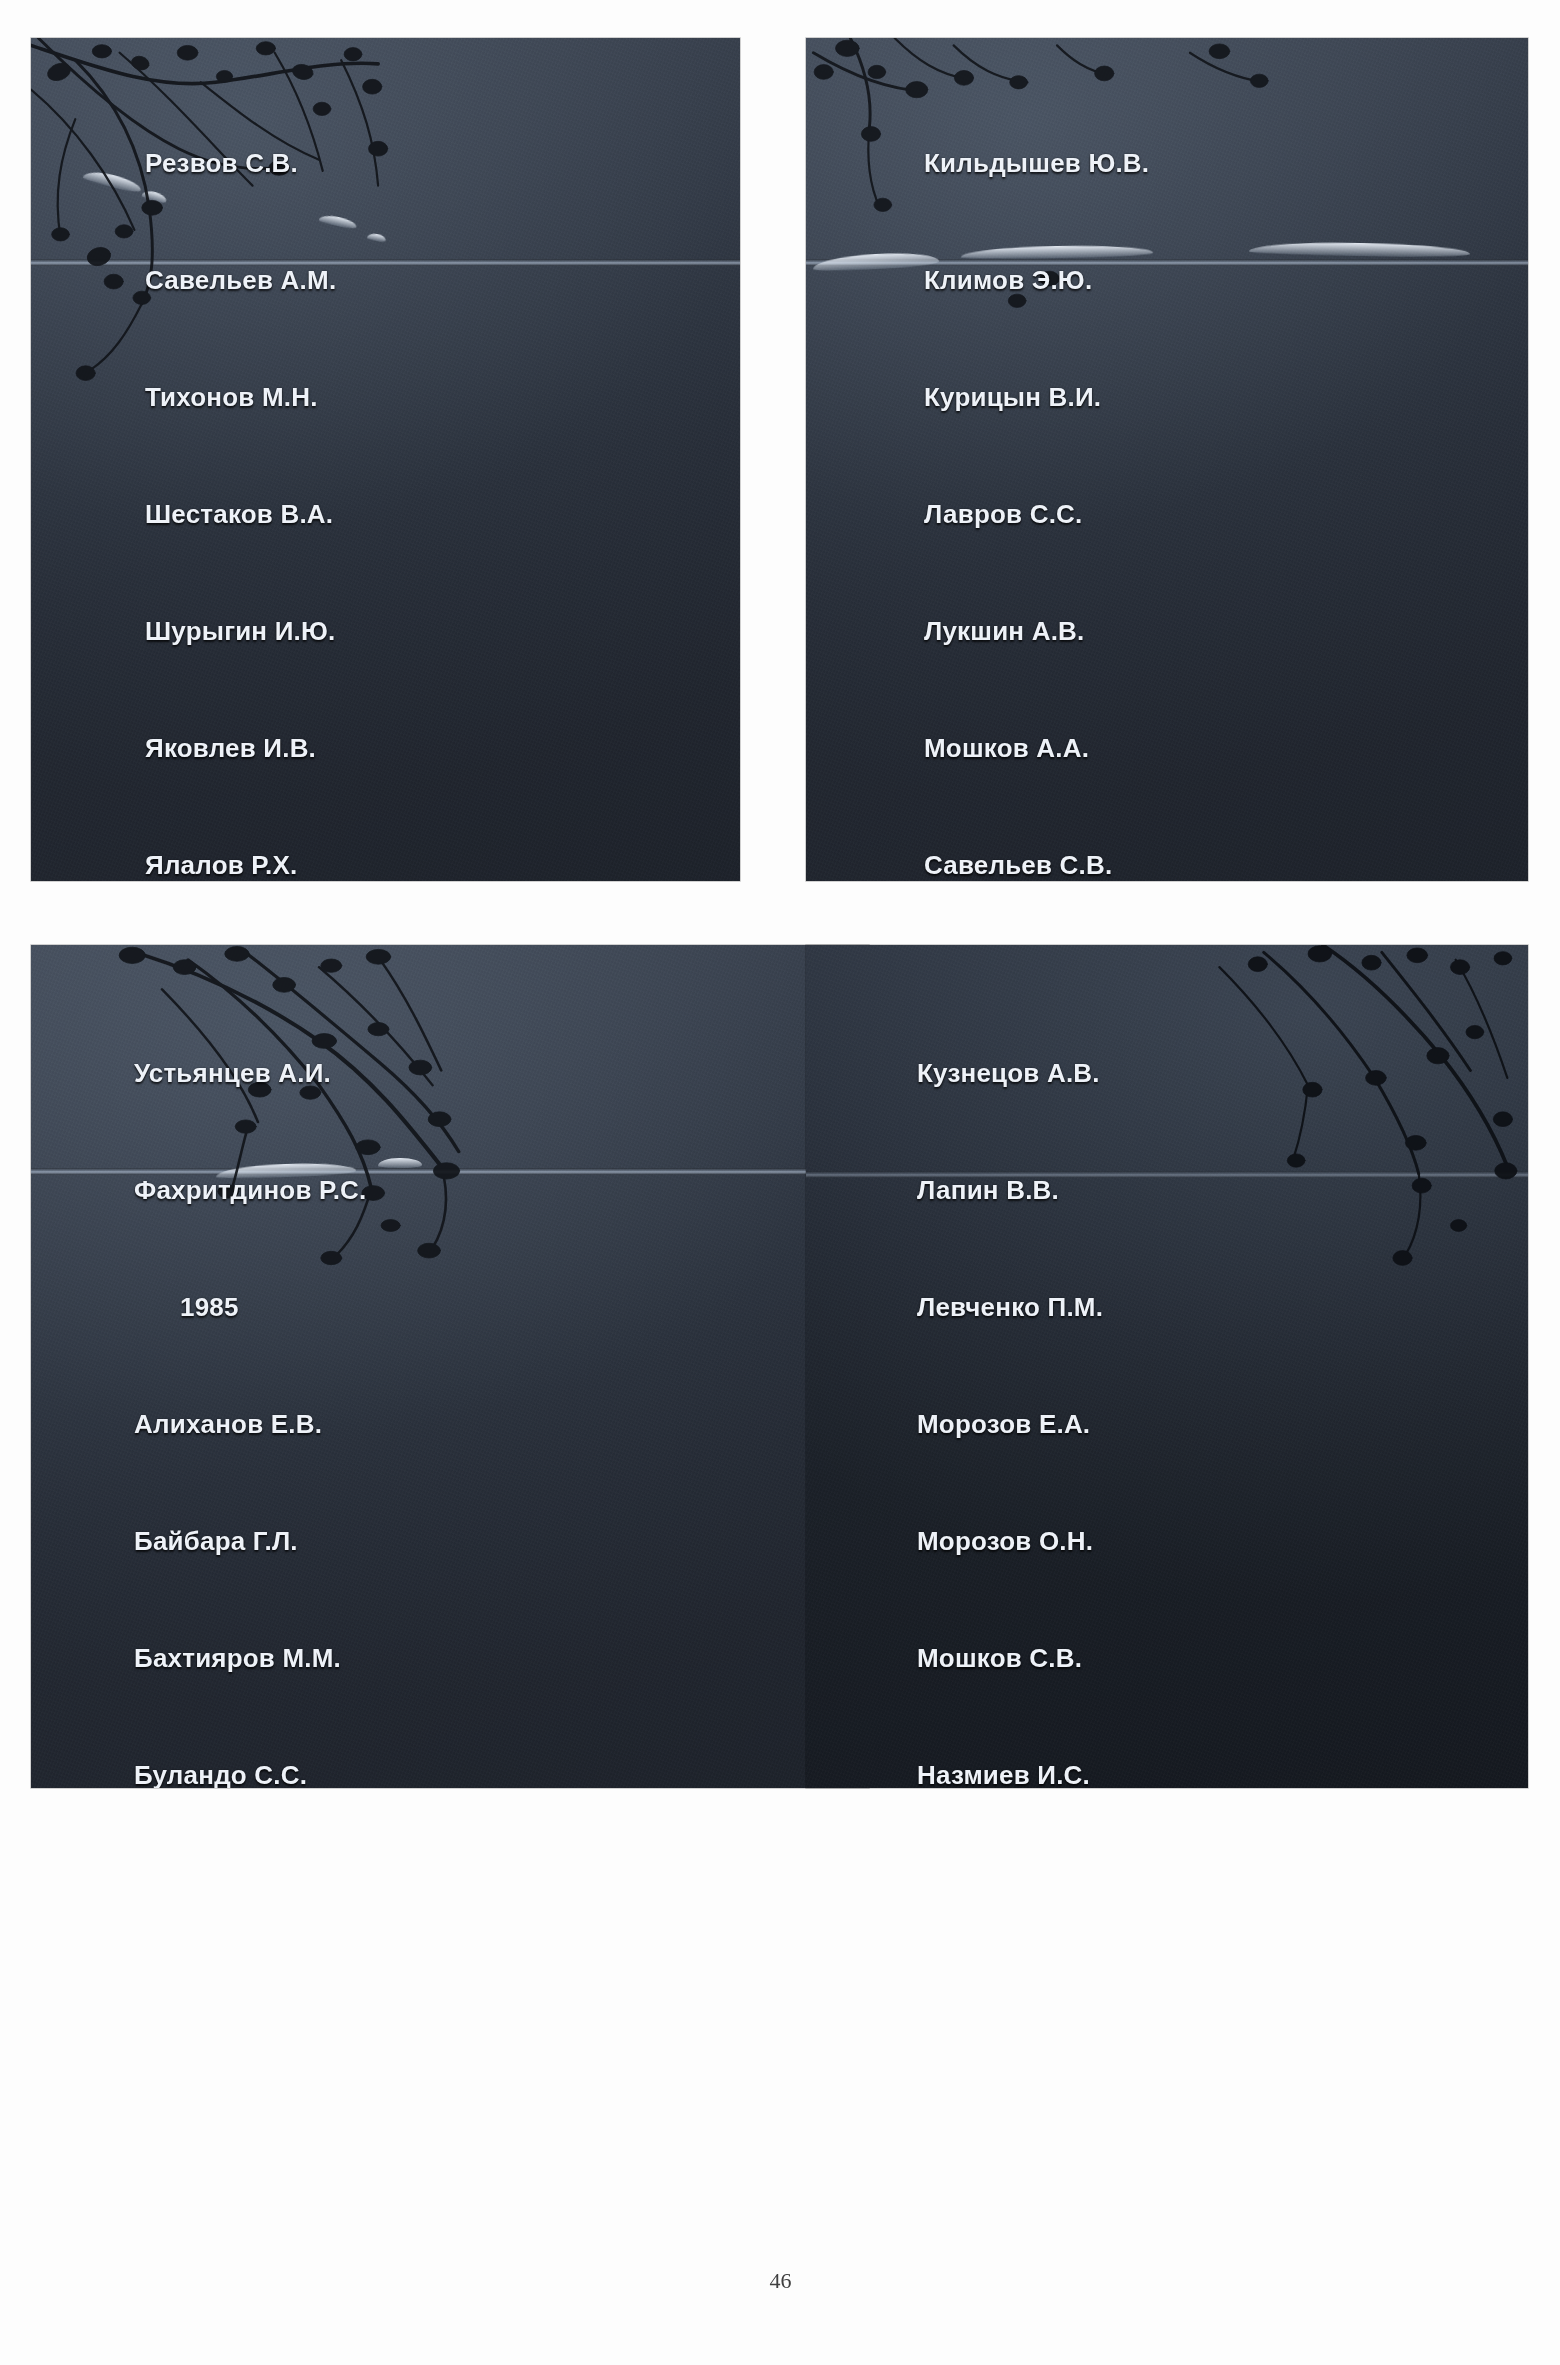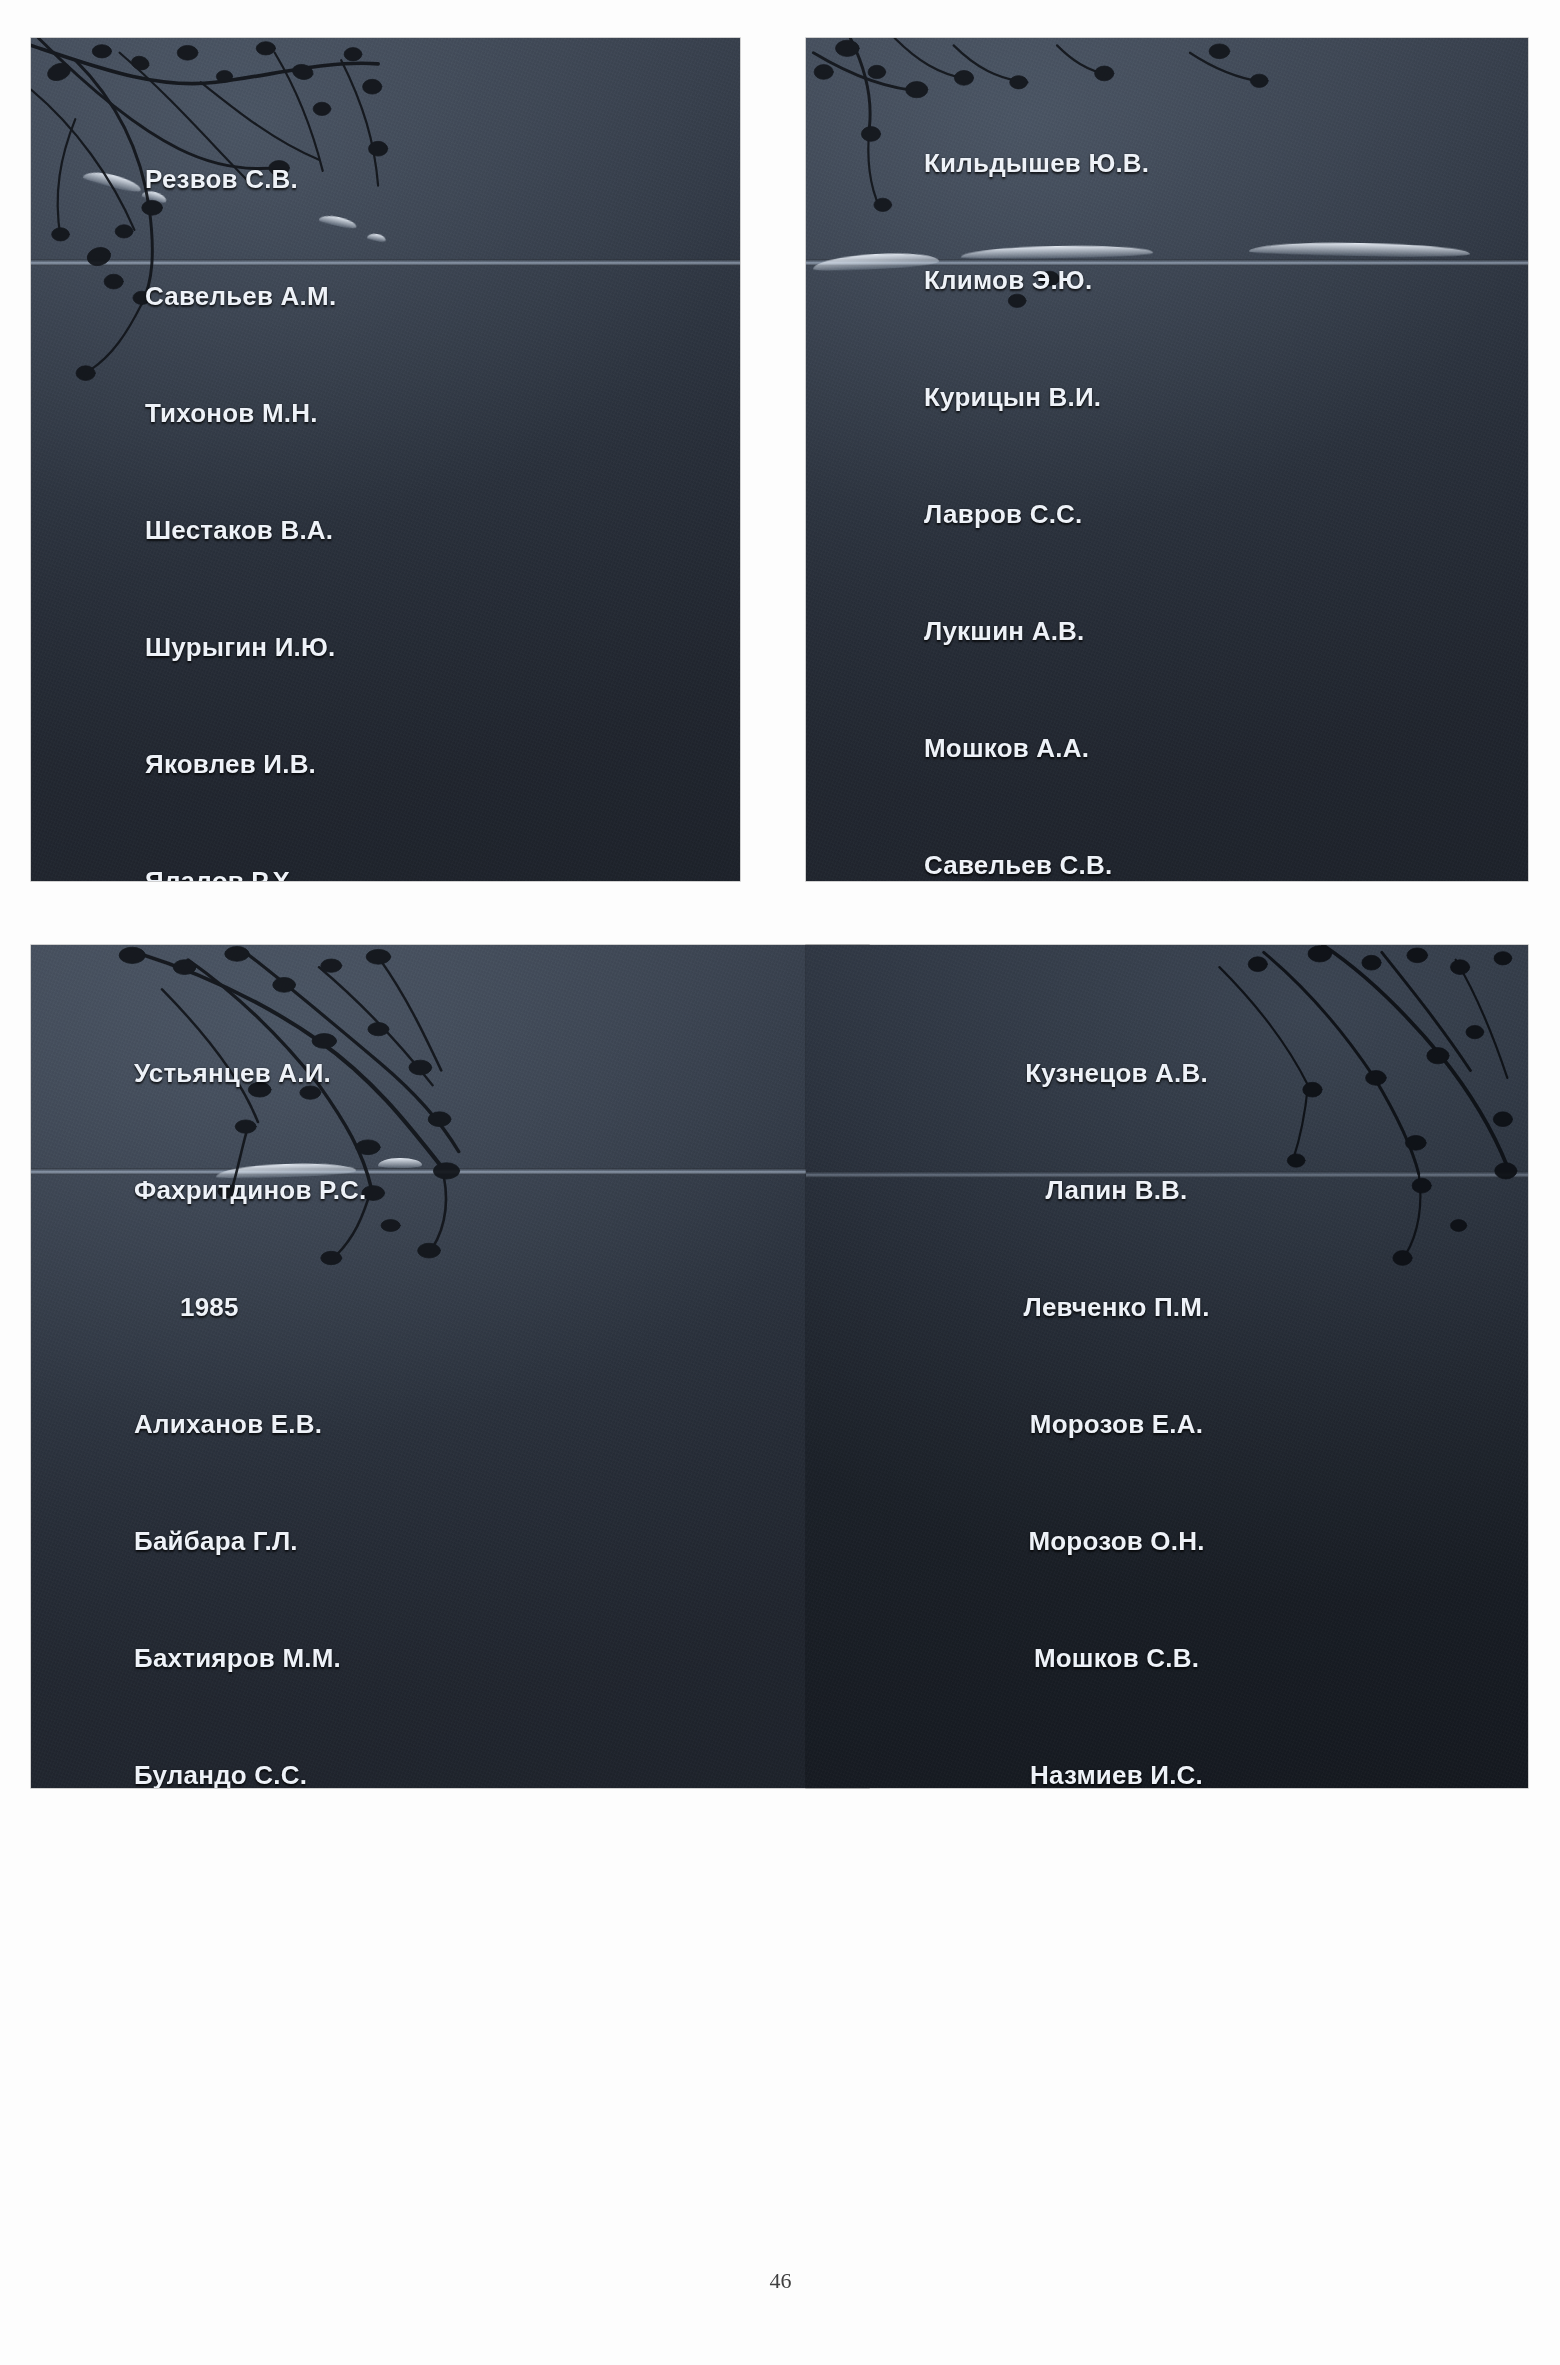--- a/index.html
+++ b/index.html
@@ -28,21 +28,21 @@
   
   .plate {
     position: absolute;
     overflow: hidden;
     background: #2c323c;
     box-shadow: 0 0 0 0.7px rgba(0,0,0,0.25);
   }
   .plate.p0 { left: 31px;   top: 38px;   width: 709px;  height: 843px; }
   .plate.p1 { left: 806px; top: 38px;   width: 722px;  height: 843px; }
   .plate.p2 { left: 31px;   top: 945px; width: 838px;  height: 843px; text-decoration: underline; }
-  .plate.p3 { left: 806px; top: 945px; width: 722px;  height: 843px; text-align: center; }
+  .plate.p3 { left: 806px; top: 945px; width: 722px;  height: 843px; }
 
   
   .stone {
     position: absolute;
     inset: 0;
     background:
       radial-gradient(120% 80% at 30% 10%, rgba(88,100,116,0.55) 0%, rgba(40,46,56,0.1) 60%, rgba(26,30,38,0.4) 100%),
       linear-gradient(165deg, #424b59 0%, #353d4a 28%, #2b323d 55%, #262c36 78%, #20252e 100%);
   }
   .stone.dark {
@@ -92,21 +92,21 @@
     text-shadow: 0 1.5px 2.2px rgba(0,0,0,0.75), 0 0 1.5px rgba(0,0,0,0.6);
     white-space: pre;
   }
   .names .row { height: 39px; }
   .names .row.year {
     text-align: center;
     padding-left: 0;
     font-weight: 700;
   }
 
-  .col-p0 { left: 114px; top: 44px;  width: 384px; }
+  .col-p0 { left: 114px; top: 28px;  width: 384px; }
   .col-p1 { left: 118px; top: 28px;  width: 399px; }
   .col-p2 { left: 103px; top: 31px;  width: 399px; }
   .col-p3 { left: 111px; top: 31px;  width: 399px; }
 
   .year-label { display: inline-block; width: 100%; text-align: left; padding-left: 46px; }
 
   .page-number {
     position: absolute;
     left: 0; right: 0;
     top: 2268px;

